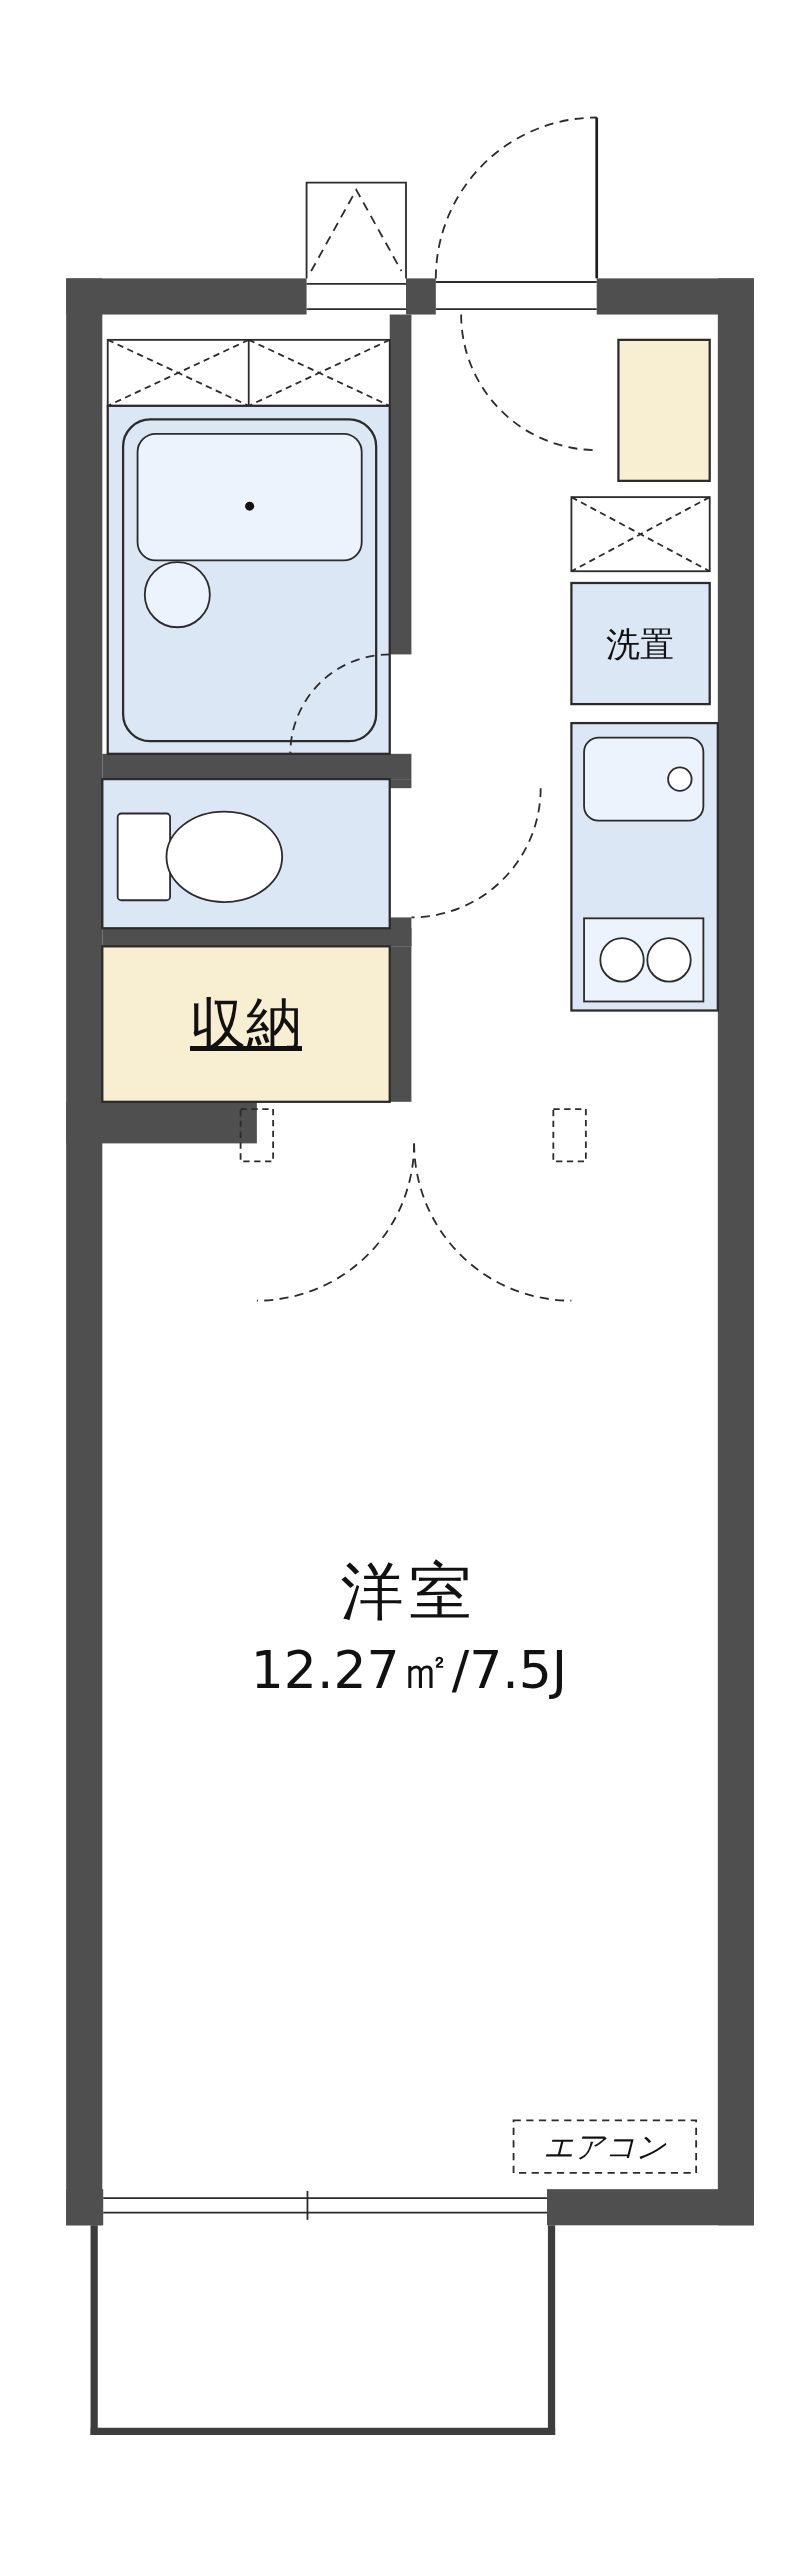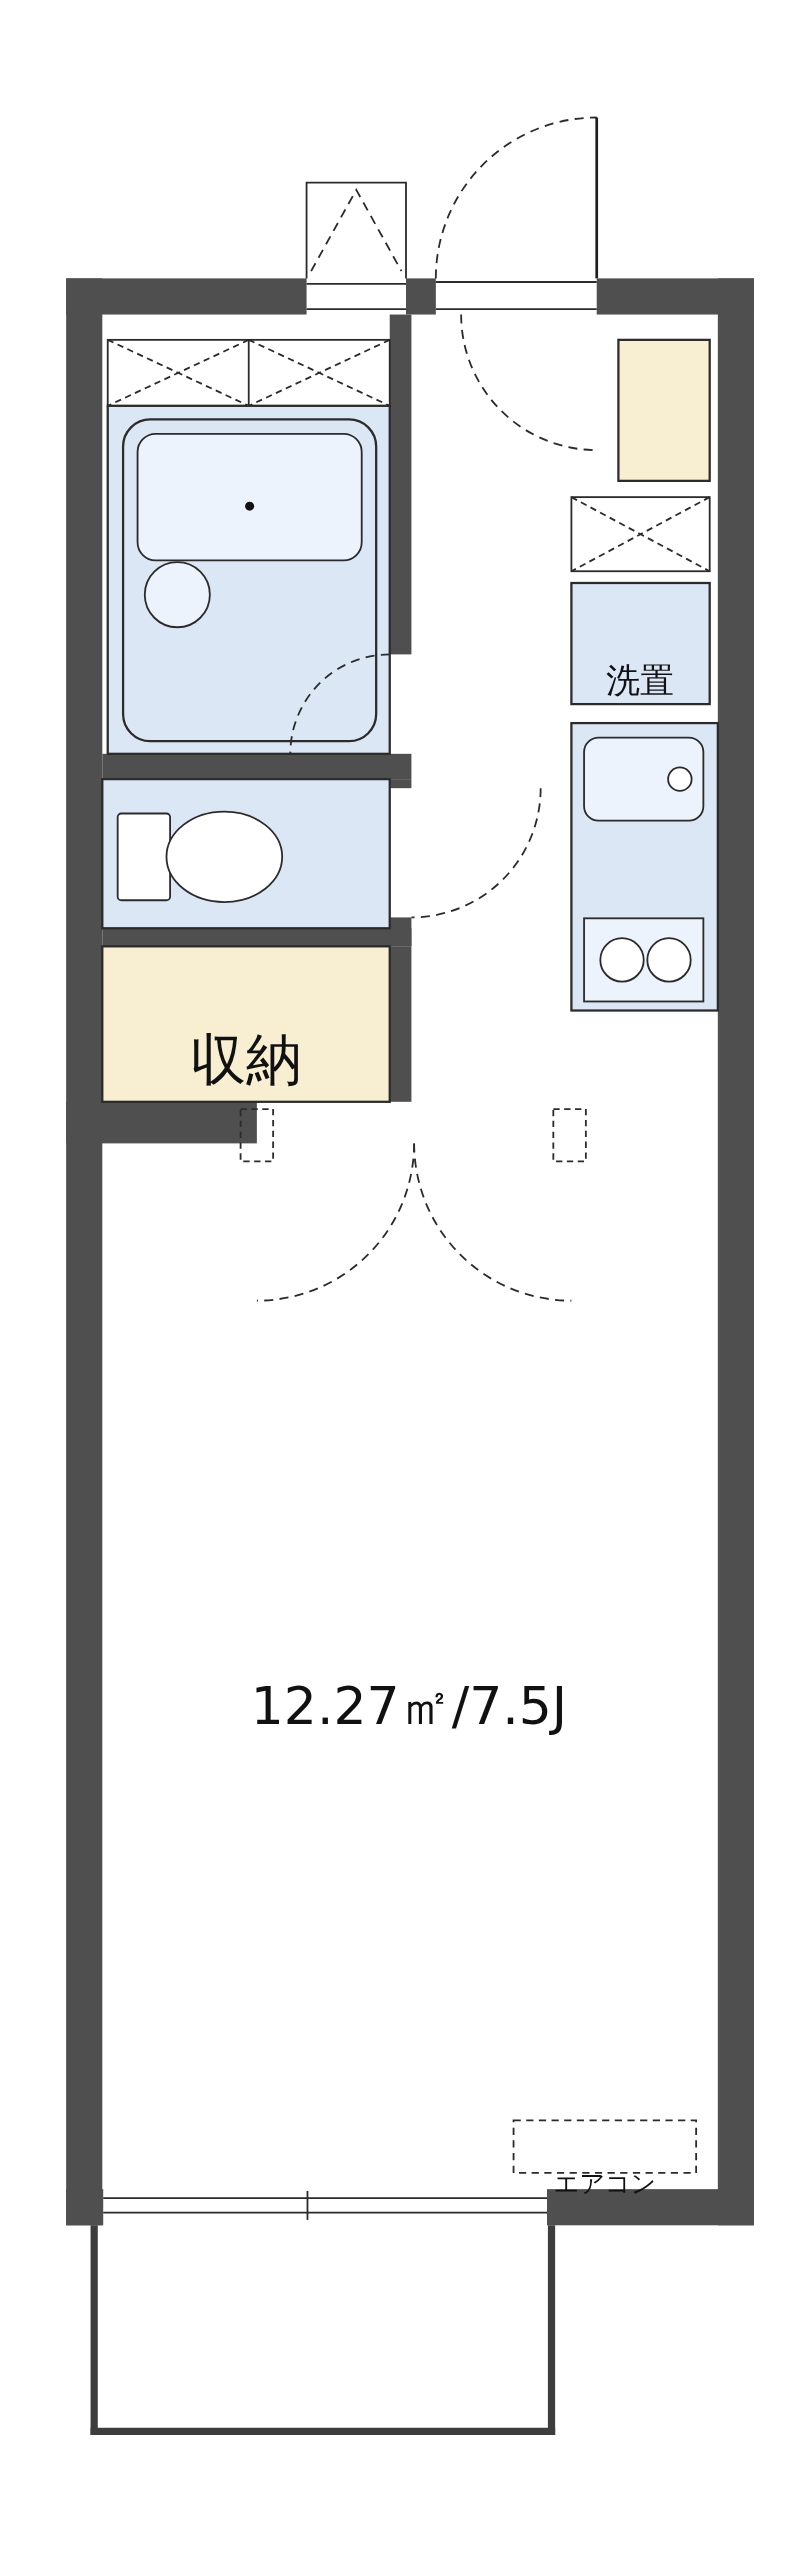--- a/index.html
+++ b/index.html
@@ -30,27 +30,26 @@
   .dashed{stroke:#2b2b2b;stroke-width:2;fill:none;stroke-dasharray:10 7;}
   .dashed-fine{stroke:#2b2b2b;stroke-width:2;fill:none;stroke-dasharray:7 5;}
   .aircon-box{fill:#ffffff;stroke:#2b2b2b;stroke-width:2;stroke-dasharray:8 6;}
   
   .label{
     position:absolute;
     transform:translate(-50%,-50%);
     color:#111;
     white-space:nowrap;
     line-height:1;
-    margin-top:36px;
   }
-  .label-closet{left:246px;top:1024px;font-size:56px;}
+  .label-closet{left:246px;top:1024px;font-size:56px;text-decoration:underline;}
   .label-laundry{left:640px;top:644px;font-size:34px;}
   .label-room{left:409px;top:1591px;font-size:63px;letter-spacing:5.4px;}
   .label-area{left:409px;top:1670px;font-size:52px;}
-  .label-aircon{left:605px;top:2147px;font-size:25px;}
+  .label-aircon{left:605px;top:2147px;font-size:30px;font-style:italic;}
 </style>
 </head>
 <body>
 
 <div class="plan">
 
   <svg width="812" height="2576" viewBox="0 0 898 2850">
 
     <rect class="wall" x="73" y="308" width="266" height="40"></rect>
     <rect class="wall" x="449" y="308" width="33" height="40"></rect>
@@ -125,17 +124,18 @@
     <line class="line" x1="114" y1="2448" x2="605" y2="2448"></line>
     <line class="line" x1="340" y1="2424" x2="340" y2="2456"></line>
 
     <rect class="wall-thin" x="100" y="2462" width="8" height="232"></rect>
     <rect class="wall-thin" x="606" y="2462" width="8" height="232"></rect>
     <rect class="wall-thin" x="100" y="2686" width="514" height="8"></rect>
   </svg>
 
   <div class="label label-closet">収納</div>
   <div class="label label-laundry">洗置</div>
+  <div class="label label-room">洋室</div>
   <div class="label label-area">12.27㎡/7.5J</div>
   <div class="label label-aircon">エアコン</div>
 
 </div>
 
 
 </body></html>

